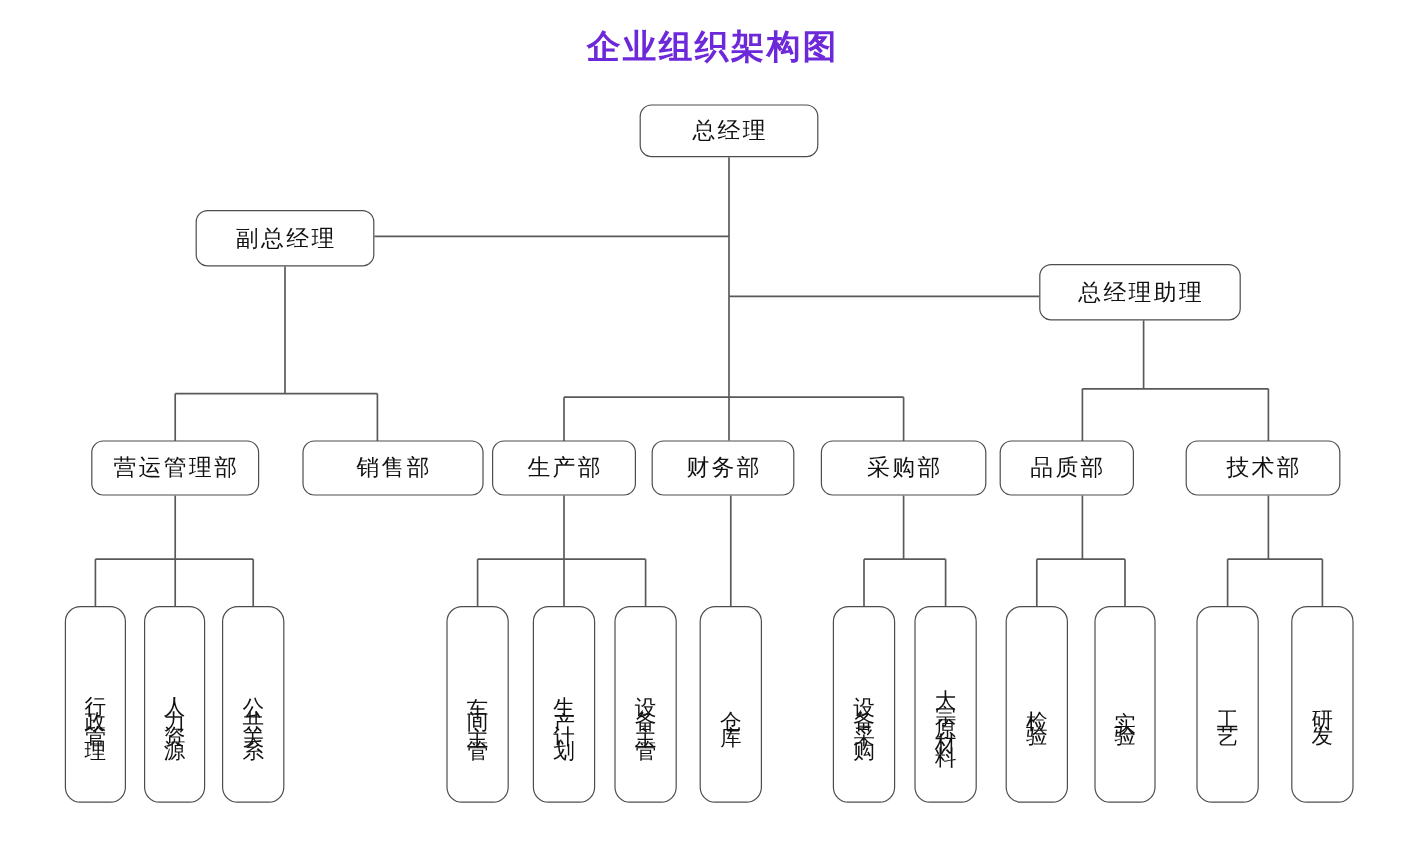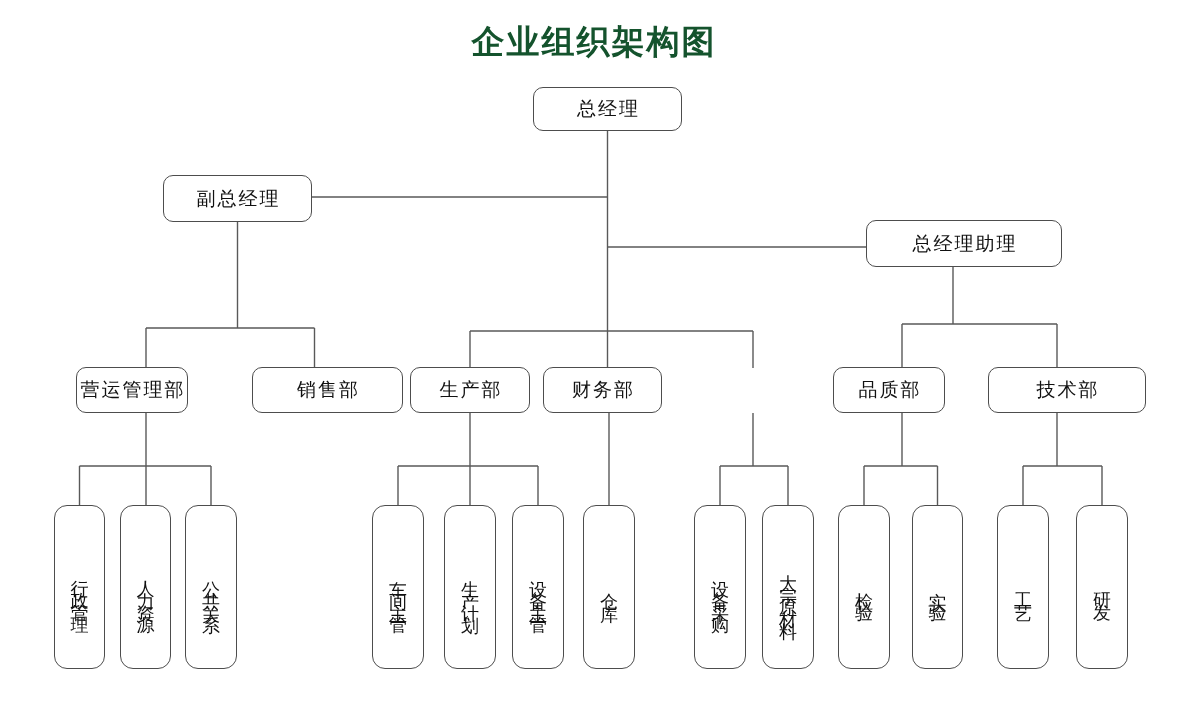--- a/index.html
+++ b/index.html
@@ -10,24 +10,24 @@
     background: #ffffff;
     font-family: "Liberation Sans", sans-serif;
     overflow: hidden;
   }
   .chart-title {
     position: absolute;
     top: 20px;
     left: 0;
     width: 100%;
     text-align: center;
-    font-size: 33px;
+    font-size: 28px;
     font-weight: bold;
     letter-spacing: 2px;
-    color: #14532d;
+    color: #6d28d9;
   }
   .connectors {
     position: absolute;
     top: 0;
     left: 0;
   }
   .node {
     position: absolute;
     box-sizing: border-box;
     border: 1.4px solid #4d4d4d;
@@ -110,28 +110,29 @@
       <line x1="1023" y1="466" x2="1023" y2="506"></line>
       <line x1="1102" y1="466" x2="1102" y2="506"></line>
     </g>
   </svg>
 
   <div class="chart-title">企业组织架构图</div>
 
   <div class="node node-h" style="left:163px;top:175px;width:149px;height:47px">副总经理</div>
 
   <div class="node node-h" style="left:533px;top:87px;width:149px;height:44px">总经理</div>
-  <div class="node node-h" style="left:866px;top:220px;width:196px;height:47px">总经理助理</div>
+  <div class="node node-h" style="left:866px;top:220px;width:168px;height:47px">总经理助理</div>
 
-  <div class="node node-h" style="left:76px;top:367px;width:112px;height:46px">营运管理部</div>
+  <div class="node node-h" style="left:76px;top:367px;width:140px;height:46px">营运管理部</div>
   <div class="node node-h" style="left:252px;top:367px;width:151px;height:46px">销售部</div>
   <div class="node node-h" style="left:410px;top:367px;width:120px;height:46px">生产部</div>
   <div class="node node-h" style="left:543px;top:367px;width:119px;height:46px">财务部</div>
+  <div class="node node-h" style="left:684px;top:367px;width:138px;height:46px">采购部</div>
   <div class="node node-h" style="left:833px;top:367px;width:112px;height:46px">品质部</div>
-  <div class="node node-h" style="left:988px;top:367px;width:158px;height:46px">技术部</div>
+  <div class="node node-h" style="left:988px;top:367px;width:129px;height:46px">技术部</div>
 
   <div class="node node-v" style="left:54px;top:505px;width:51px;height:164px">行政管理</div>
   <div class="node node-v" style="left:120px;top:505px;width:51px;height:164px">人力资源</div>
   <div class="node node-v" style="left:185px;top:505px;width:52px;height:164px">公共关系</div>
 
   <div class="node node-v" style="left:372px;top:505px;width:52px;height:164px">车间主管</div>
   <div class="node node-v" style="left:444px;top:505px;width:52px;height:164px">生产计划</div>
   <div class="node node-v" style="left:512px;top:505px;width:52px;height:164px">设备主管</div>
 
   <div class="node node-v" style="left:583px;top:505px;width:52px;height:164px">仓库</div>

